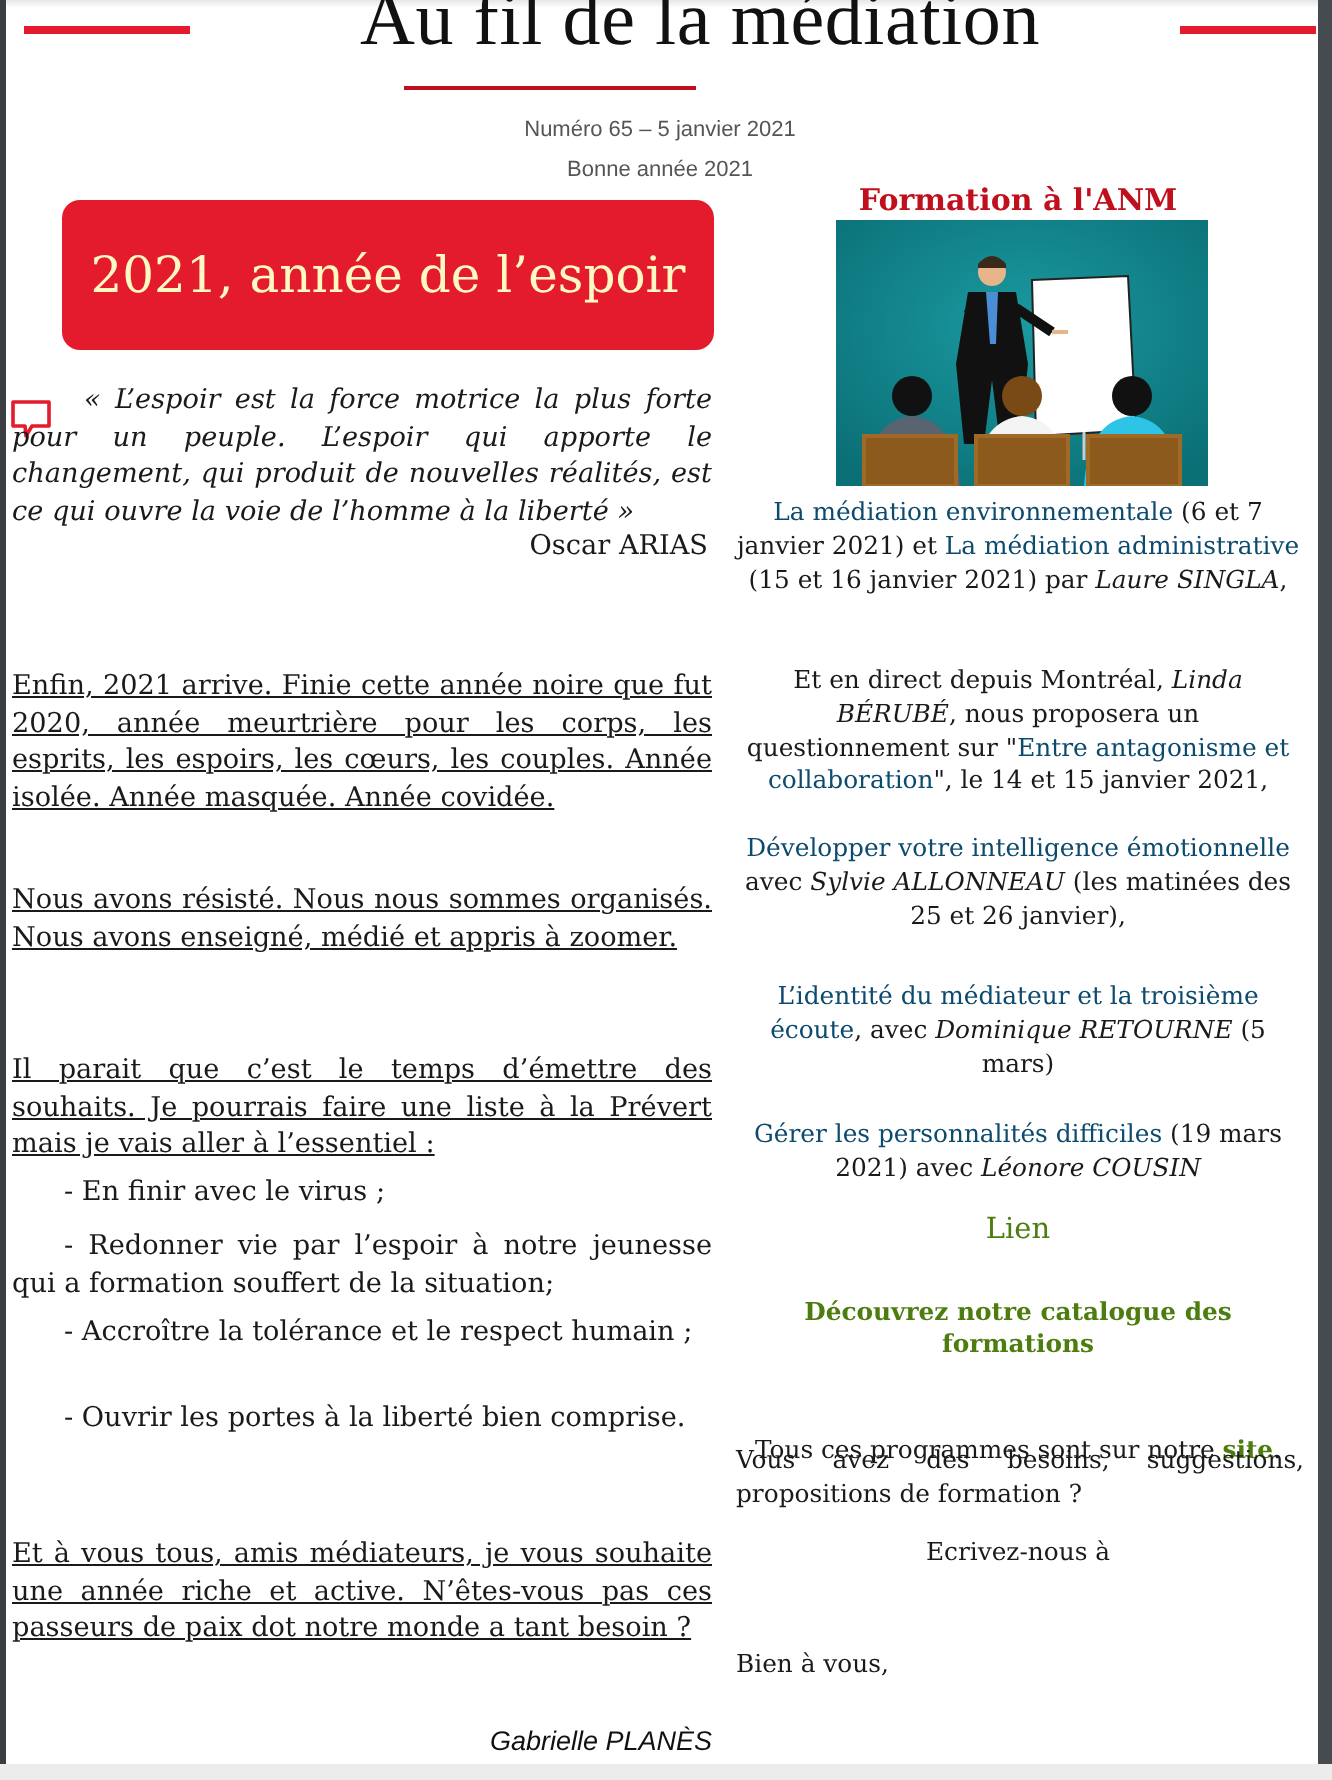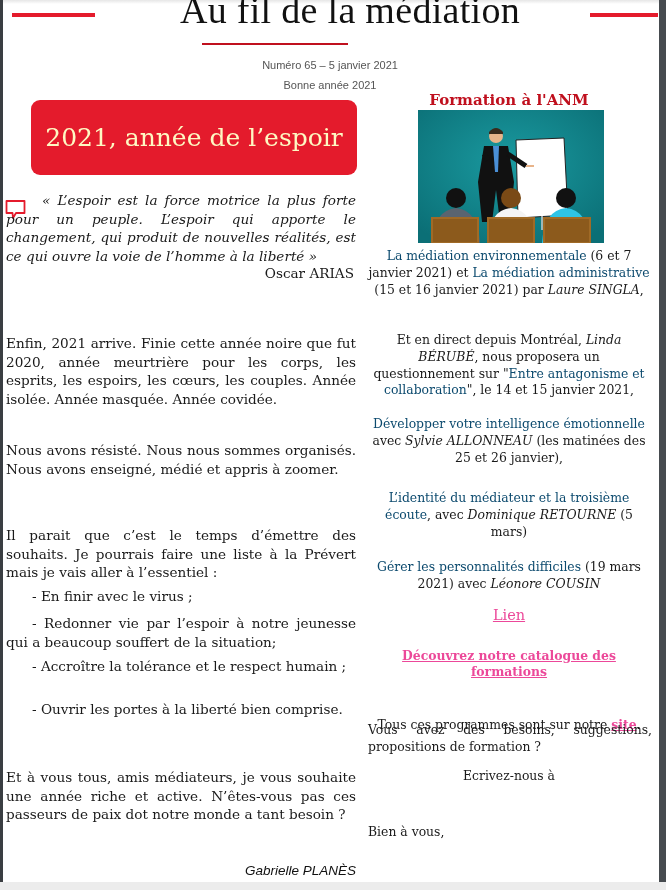--- a/index.html
+++ b/index.html
@@ -44,21 +44,21 @@
     }
     .quote p { margin: 0; }
     .quote .indent { padding-left: 30px; display: block; }
     .quote-author { position: absolute; left: 6px; top: 265px; width: 348px; text-align: right; font-size: 13.6px; }
 
     .body-col {
       position: absolute; left: 6px; width: 350px;
       font-size: 13.6px; line-height: 18.5px; text-align: justify;
       font-family: "DejaVu Serif", serif;
     }
-    .body-col p { margin: 0; }
+    .body-col p { margin: 0; text-decoration: underline; }
     .p1 { top: 334px; }
     .p2 { top: 441px; }
     .p3 { top: 526px; }
     .bullets { position: absolute; left: 6px; width: 350px; font-size: 13.6px; line-height: 18.5px; text-align: justify; }
     .bullets div { text-indent: 26px; margin: 0; position: absolute; left: 0; width: 350px; }
     .b1 { top: 587px; }
     .b2 { top: 614px; }
     .b3 { top: 657px; }
     .b4 { top: 700px; }
     .p4 { top: 768px; }
@@ -71,21 +71,21 @@
     .side p { margin: 0; }
     .red { color: #0c4a6e; }
     .side-title { top: 92px; color: #c0101e; font-weight: bold; font-size: 15px; }
     .illustration { position: absolute; left: 418px; top: 110px; width: 186px; height: 133px; }
     .s1 { top: 248px; }
     .s2 { top: 332px; }
     .s3 { top: 416px; }
     .s4 { top: 490px; }
     .s5 { top: 559px; }
     .link-lien { top: 607px; font-size: 14.5px; }
-    .link-lien a, .catalog a, .site-link, .email-link { color: #ec4899; text-decoration: underline; }
+    .link-lien a, .catalog a, .site-link, .email-link { color: #4d7c0f; }
     .catalog { top: 648px; font-weight: bold; font-family: "DejaVu Serif", serif; font-size: 12.4px; line-height: 16px; }
     .programs { top: 717px; }
     .needs { position: absolute; left: 368px; top: 722px; width: 284px; text-align: justify; font-size: 12.4px; line-height: 16.8px; }
     .needs p { margin: 0; }
     .write { top: 768px; }
     .closing { position: absolute; left: 368px; top: 824px; width: 284px; font-size: 12.4px; line-height: 16px; }
     .closing .commission { font-family: "Liberation Sans", sans-serif; font-style: italic; font-size: 12.4px; display: block; }
     a { cursor: pointer; }
   </style>
 </head>
@@ -120,21 +120,21 @@
   </div>
 <div class="body-col p2">
     <p>Nous avons résisté. Nous nous sommes organisés. Nous avons enseigné, médié et appris à zoomer.</p>
   </div>
 <div class="body-col p3">
     <p>Il parait que c’est le temps d’émettre des souhaits. Je pourrais faire une liste à la Prévert mais je vais aller à l’essentiel :</p>
   </div>
 
 <div class="bullets">
   <div class="b1">- En finir avec le virus ;</div>
-  <div class="b2">- Redonner vie par l’espoir à notre jeunesse qui a beaucoup souffert de la situation;</div>
+  <div class="b2">- Redonner vie par l’espoir à notre jeunesse qui a formation souffert de la situation;</div>
   <div class="b3">- Accroître la tolérance et le respect humain ;</div>
   <div class="b4">- Ouvrir les portes à la liberté bien comprise.</div>
 </div>
 
 <div class="body-col p4">
     <p>Et à vous tous, amis médiateurs, je vous souhaite une année riche et active. N’êtes-vous pas ces passeurs de paix dot notre monde a tant besoin ?</p>
   </div>
 <div class="signature">Gabrielle PLANÈS</div>
 
 <div class="side side-title">Formation à l'ANM</div>

